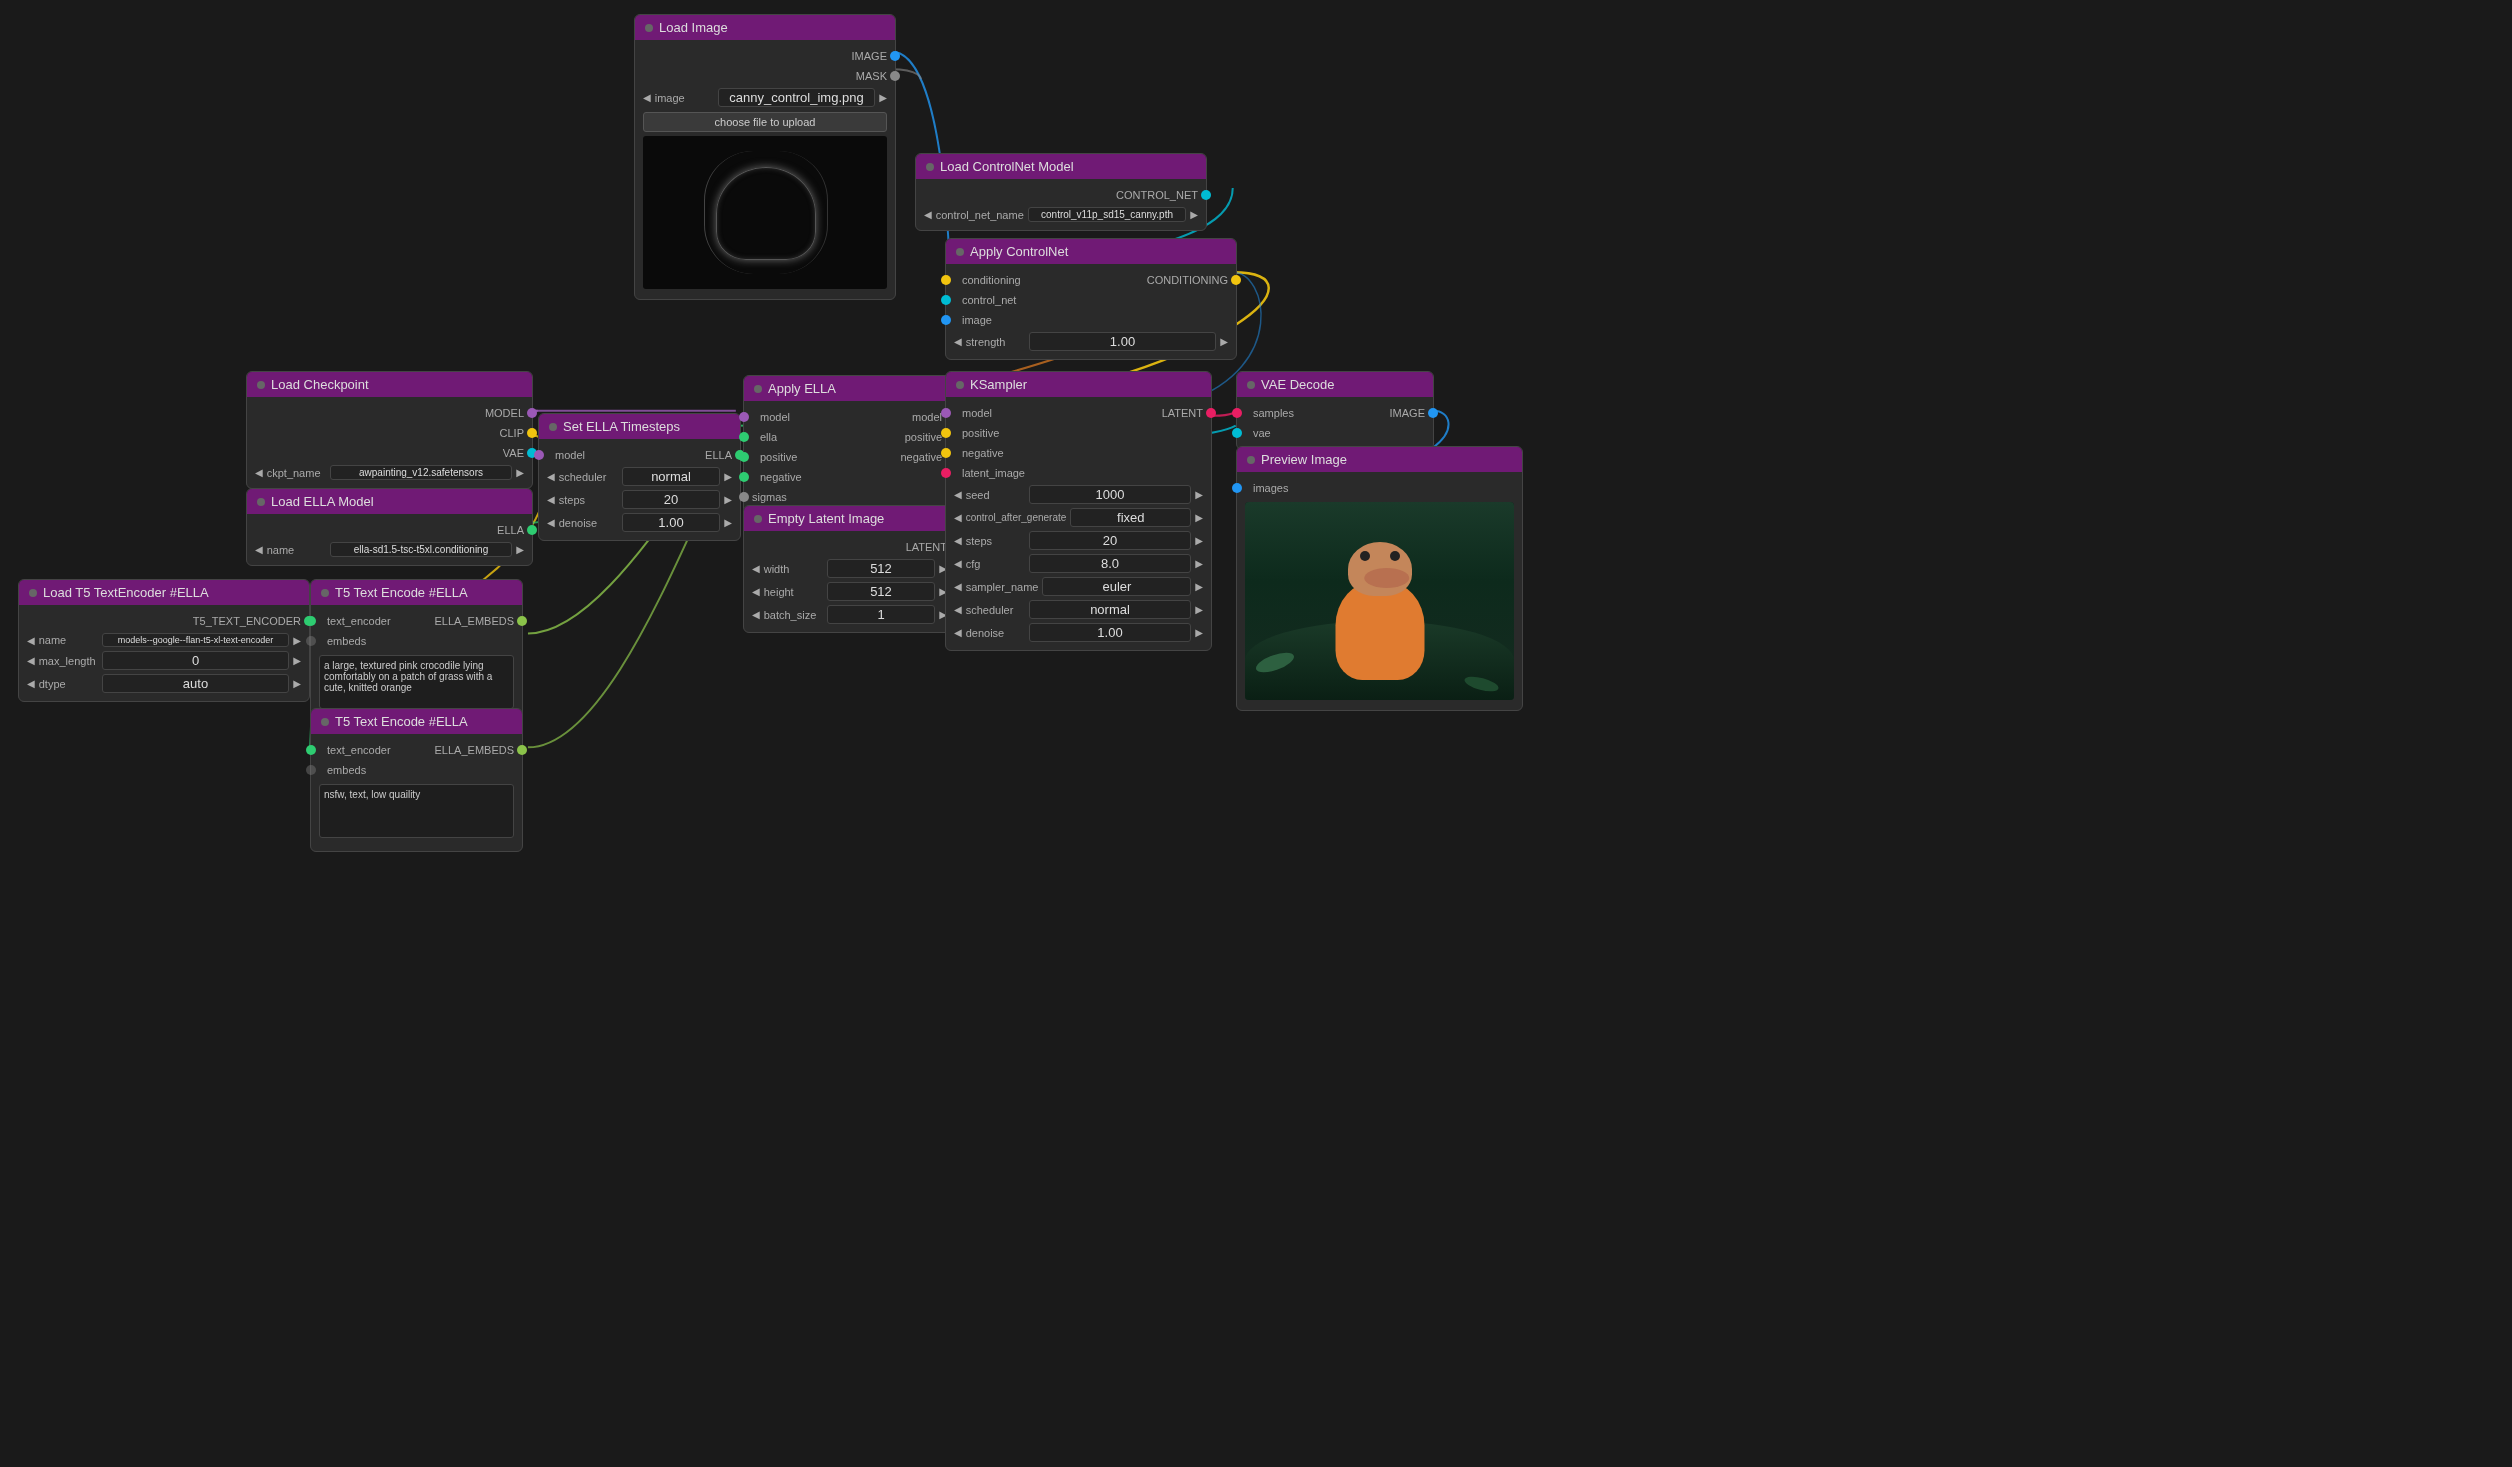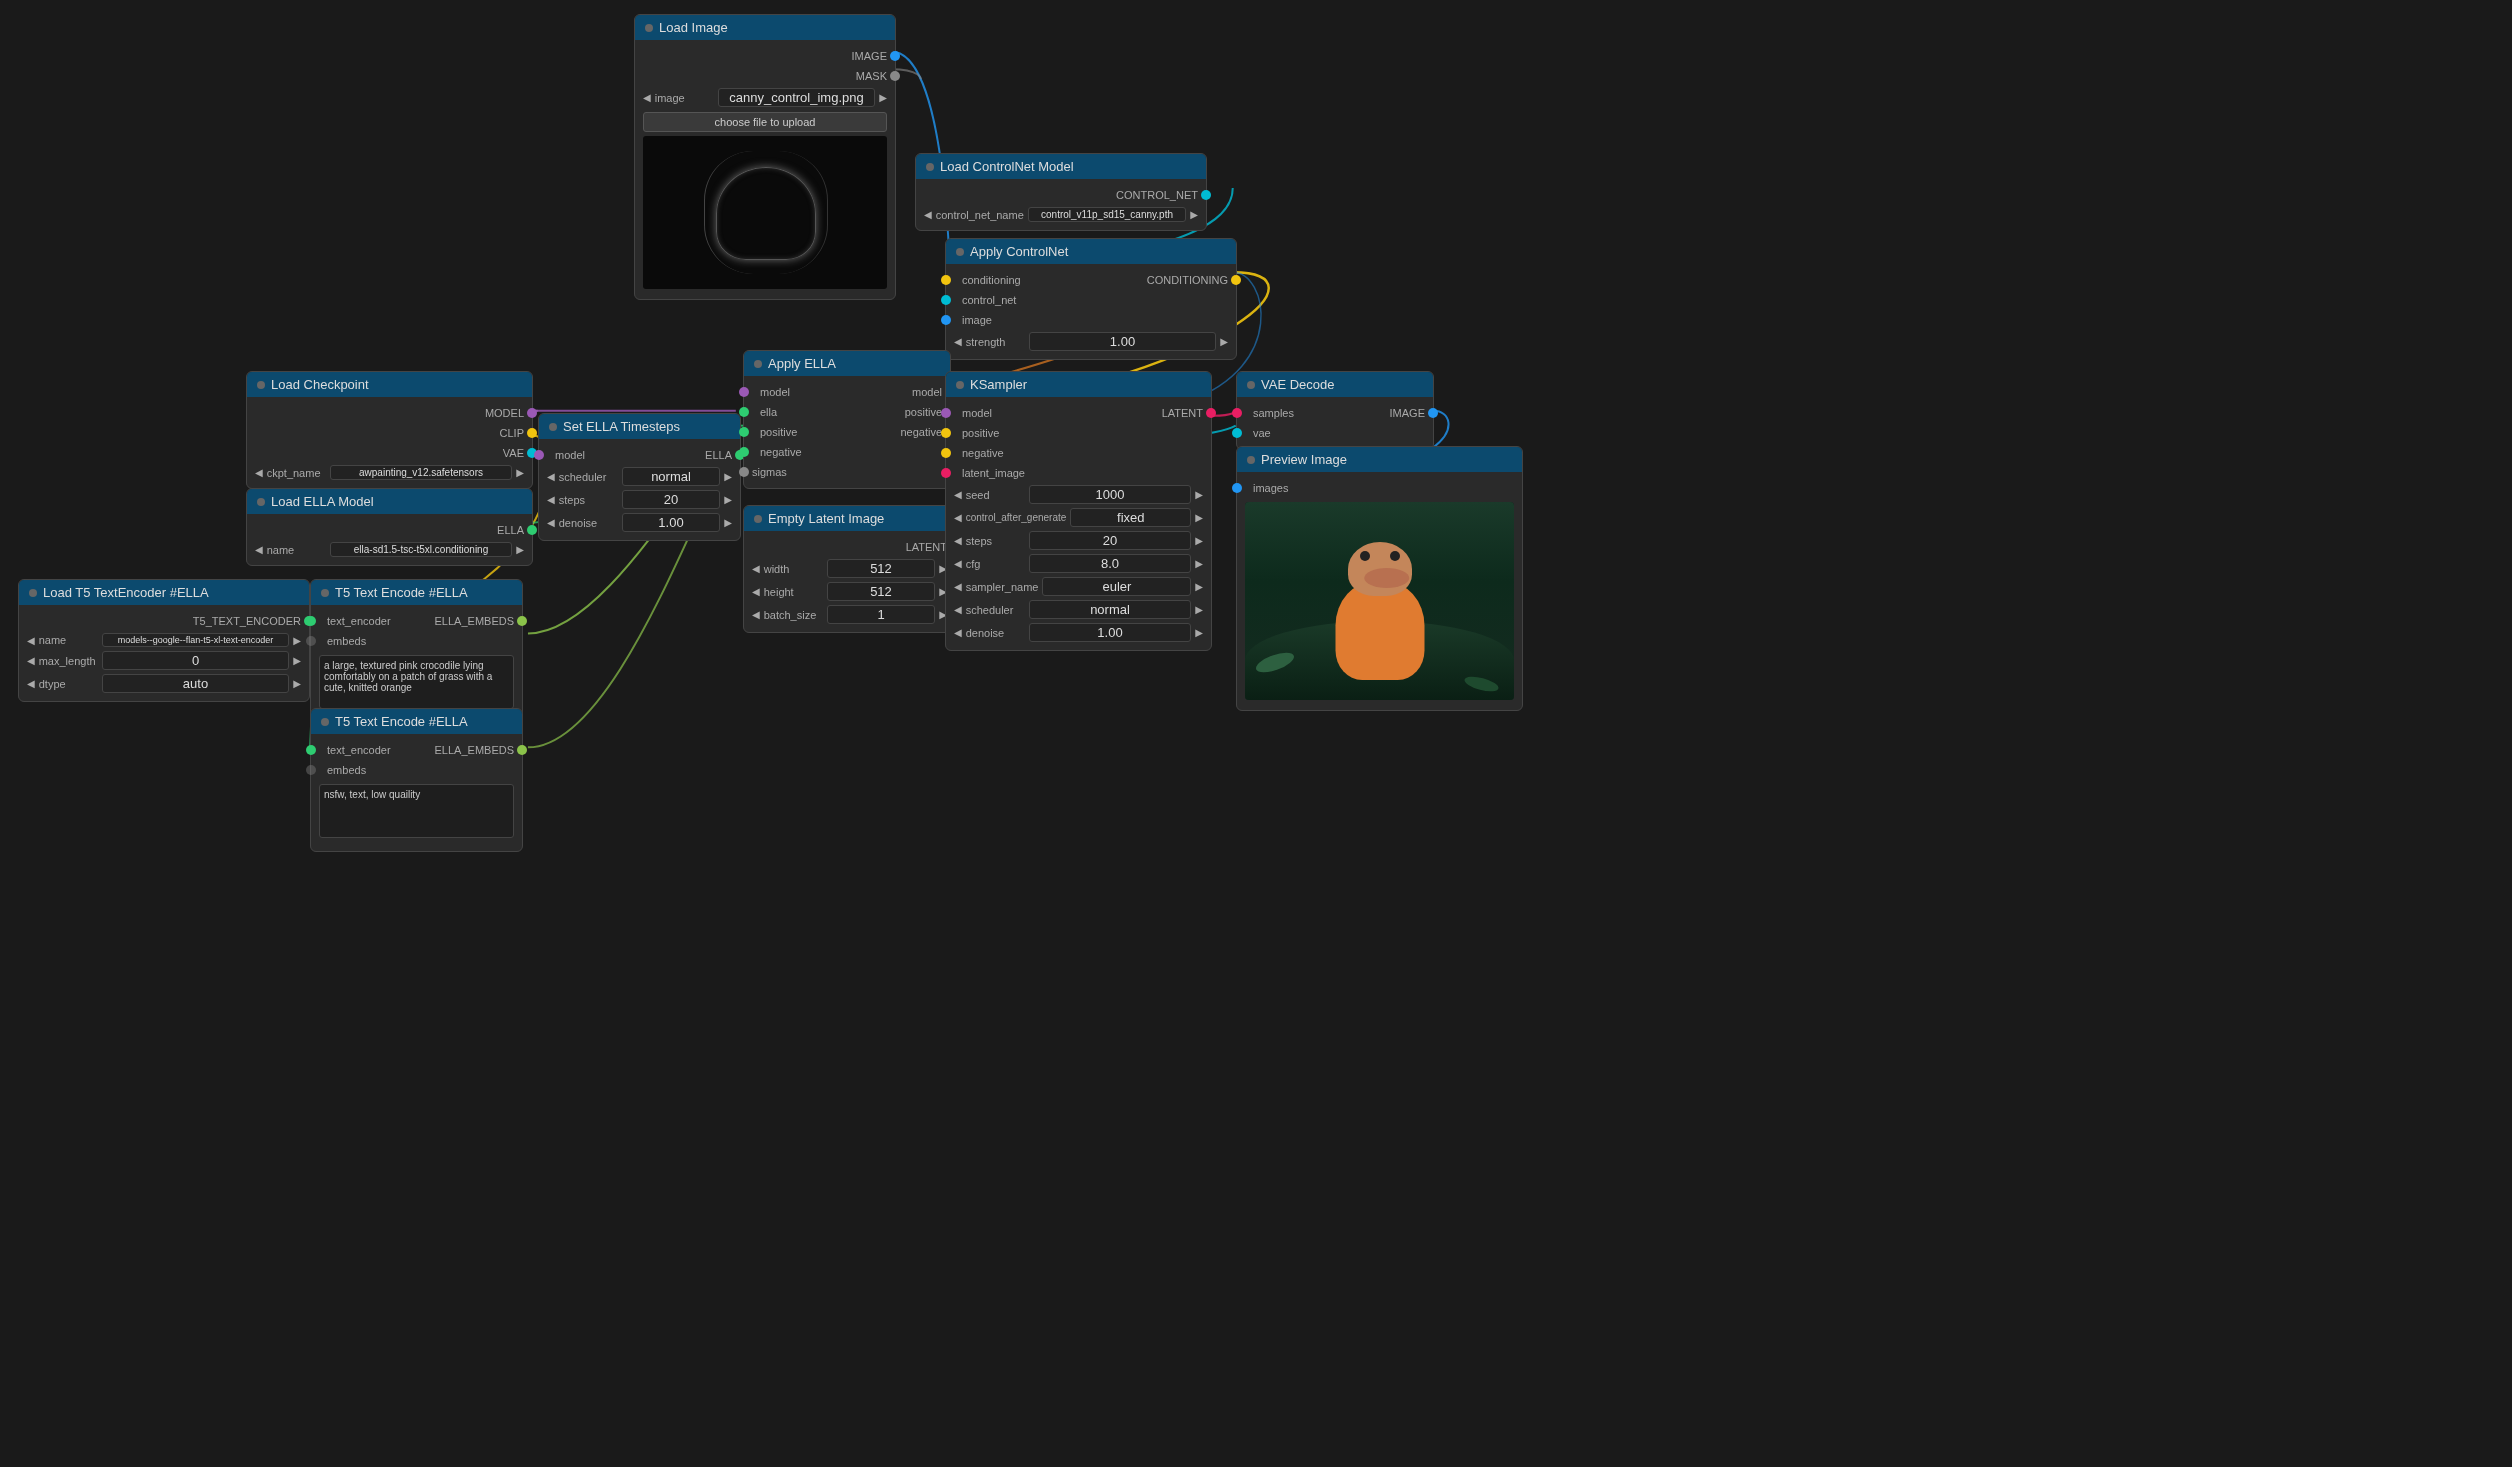--- a/index.html
+++ b/index.html
@@ -23,21 +23,21 @@
     
     .node {
       position: absolute;
       background: #2a2a2a;
       border: 1px solid #444;
       border-radius: 6px;
       min-width: 149px;
     }
 
     .node-header {
-      background: #0c4a6e;
+      background: #701a75;
       border-radius: 5px 5px 0 0;
       padding: 5px 10px;
       display: flex;
       align-items: center;
       gap: 6px;
       font-size: 13px;
       font-weight: 500;
       color: #ddd;
     }
 
@@ -377,21 +377,21 @@
       </div>
       <div class="field-row">
         <span class="field-arrow">◀</span>
         <span class="field-label">denoise</span>
         <span class="field-value">1.00</span>
         <span class="field-arrow">▶</span>
       </div>
     </div>
   </div>
 
-  <div class="node" style="left:743px; top:350px; width:208px;">
+  <div class="node" style="left:743px; top:375px; width:208px;">
     <div class="node-header">
       <div class="node-dot"></div>
       <span>Apply ELLA</span>
     </div>
     <div class="node-body">
       <div class="port-row">
         <div class="connector left c-purple"></div>
         <span class="port-label" style="margin-left:8px;">model</span>
         <span style="flex:1"></span>
         <span class="port-label output">model</span>

